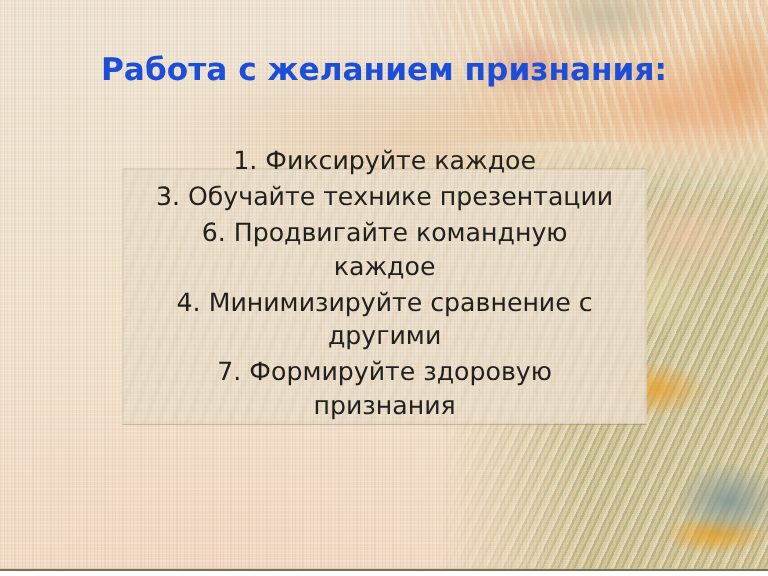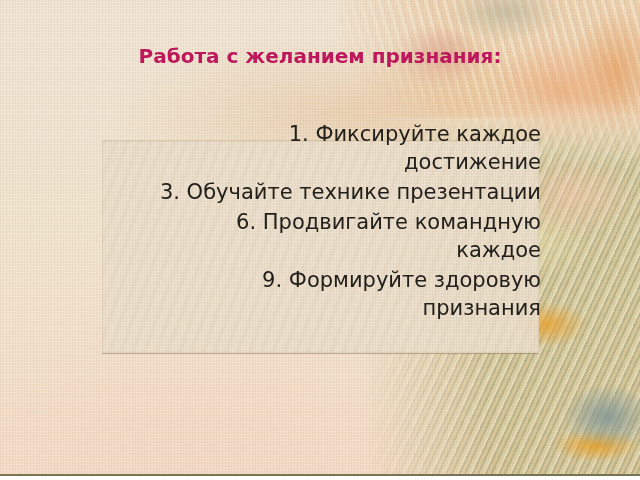--- a/index.html
+++ b/index.html
@@ -83,31 +83,31 @@
       0 1px 0 rgba(125,104,72,0.45),
       0 -1px 0 rgba(160,135,100,0.25),
       inset 0 0 0 1px rgba(160,140,110,0.15);
   }
   
   .title {
     position: absolute;
     left: 0; top: 44px;
     width: 640px;
     text-align: center;
-    font-size: 20px;
+    font-size: 26px;
     font-weight: bold;
-    color: #be185d;
+    color: #1d4ed8;
     letter-spacing: 0px;
   }
   
   .list {
     position: absolute;
     left: 100px; top: 120px;
     width: 441px;
-    text-align: right;
+    text-align: center;
     color: #22201c;
     font-size: 21px;
     line-height: 28px;
   }
   .list .item { margin: 0 0 2px 0; }
   .list .line { display: block; }
   
   .bottom-line {
     position: absolute;
     left: 0; top: 474px;
@@ -133,32 +133,35 @@
   <div class="strokes-right"></div>
   <div class="strokes-topright"></div>
 
   <div class="textbox"></div>
 
   <div class="title">Работа с желанием признания:</div>
 
   <div class="list">
     <div class="item">
       <span class="line">1. Фиксируйте каждое</span>
-      <span class="line">достижение</span>
     </div>
     <div class="item">
       <span class="line">3. Обучайте технике презентации</span>
       <span class="line"></span>
     </div>
     <div class="item">
       <span class="line">6. Продвигайте командную</span>
       <span class="line">каждое</span>
     </div>
     <div class="item">
-      <span class="line">9. Формируйте здоровую</span>
+      <span class="line">4. Минимизируйте сравнение с</span>
+      <span class="line">другими</span>
+    </div>
+    <div class="item">
+      <span class="line">7. Формируйте здоровую</span>
       <span class="line">признания</span>
     </div>
   </div>
 
   <div class="bottom-line"></div>
   <div class="bottom-margin"></div>
 
 </div>
 
 </body></html>

